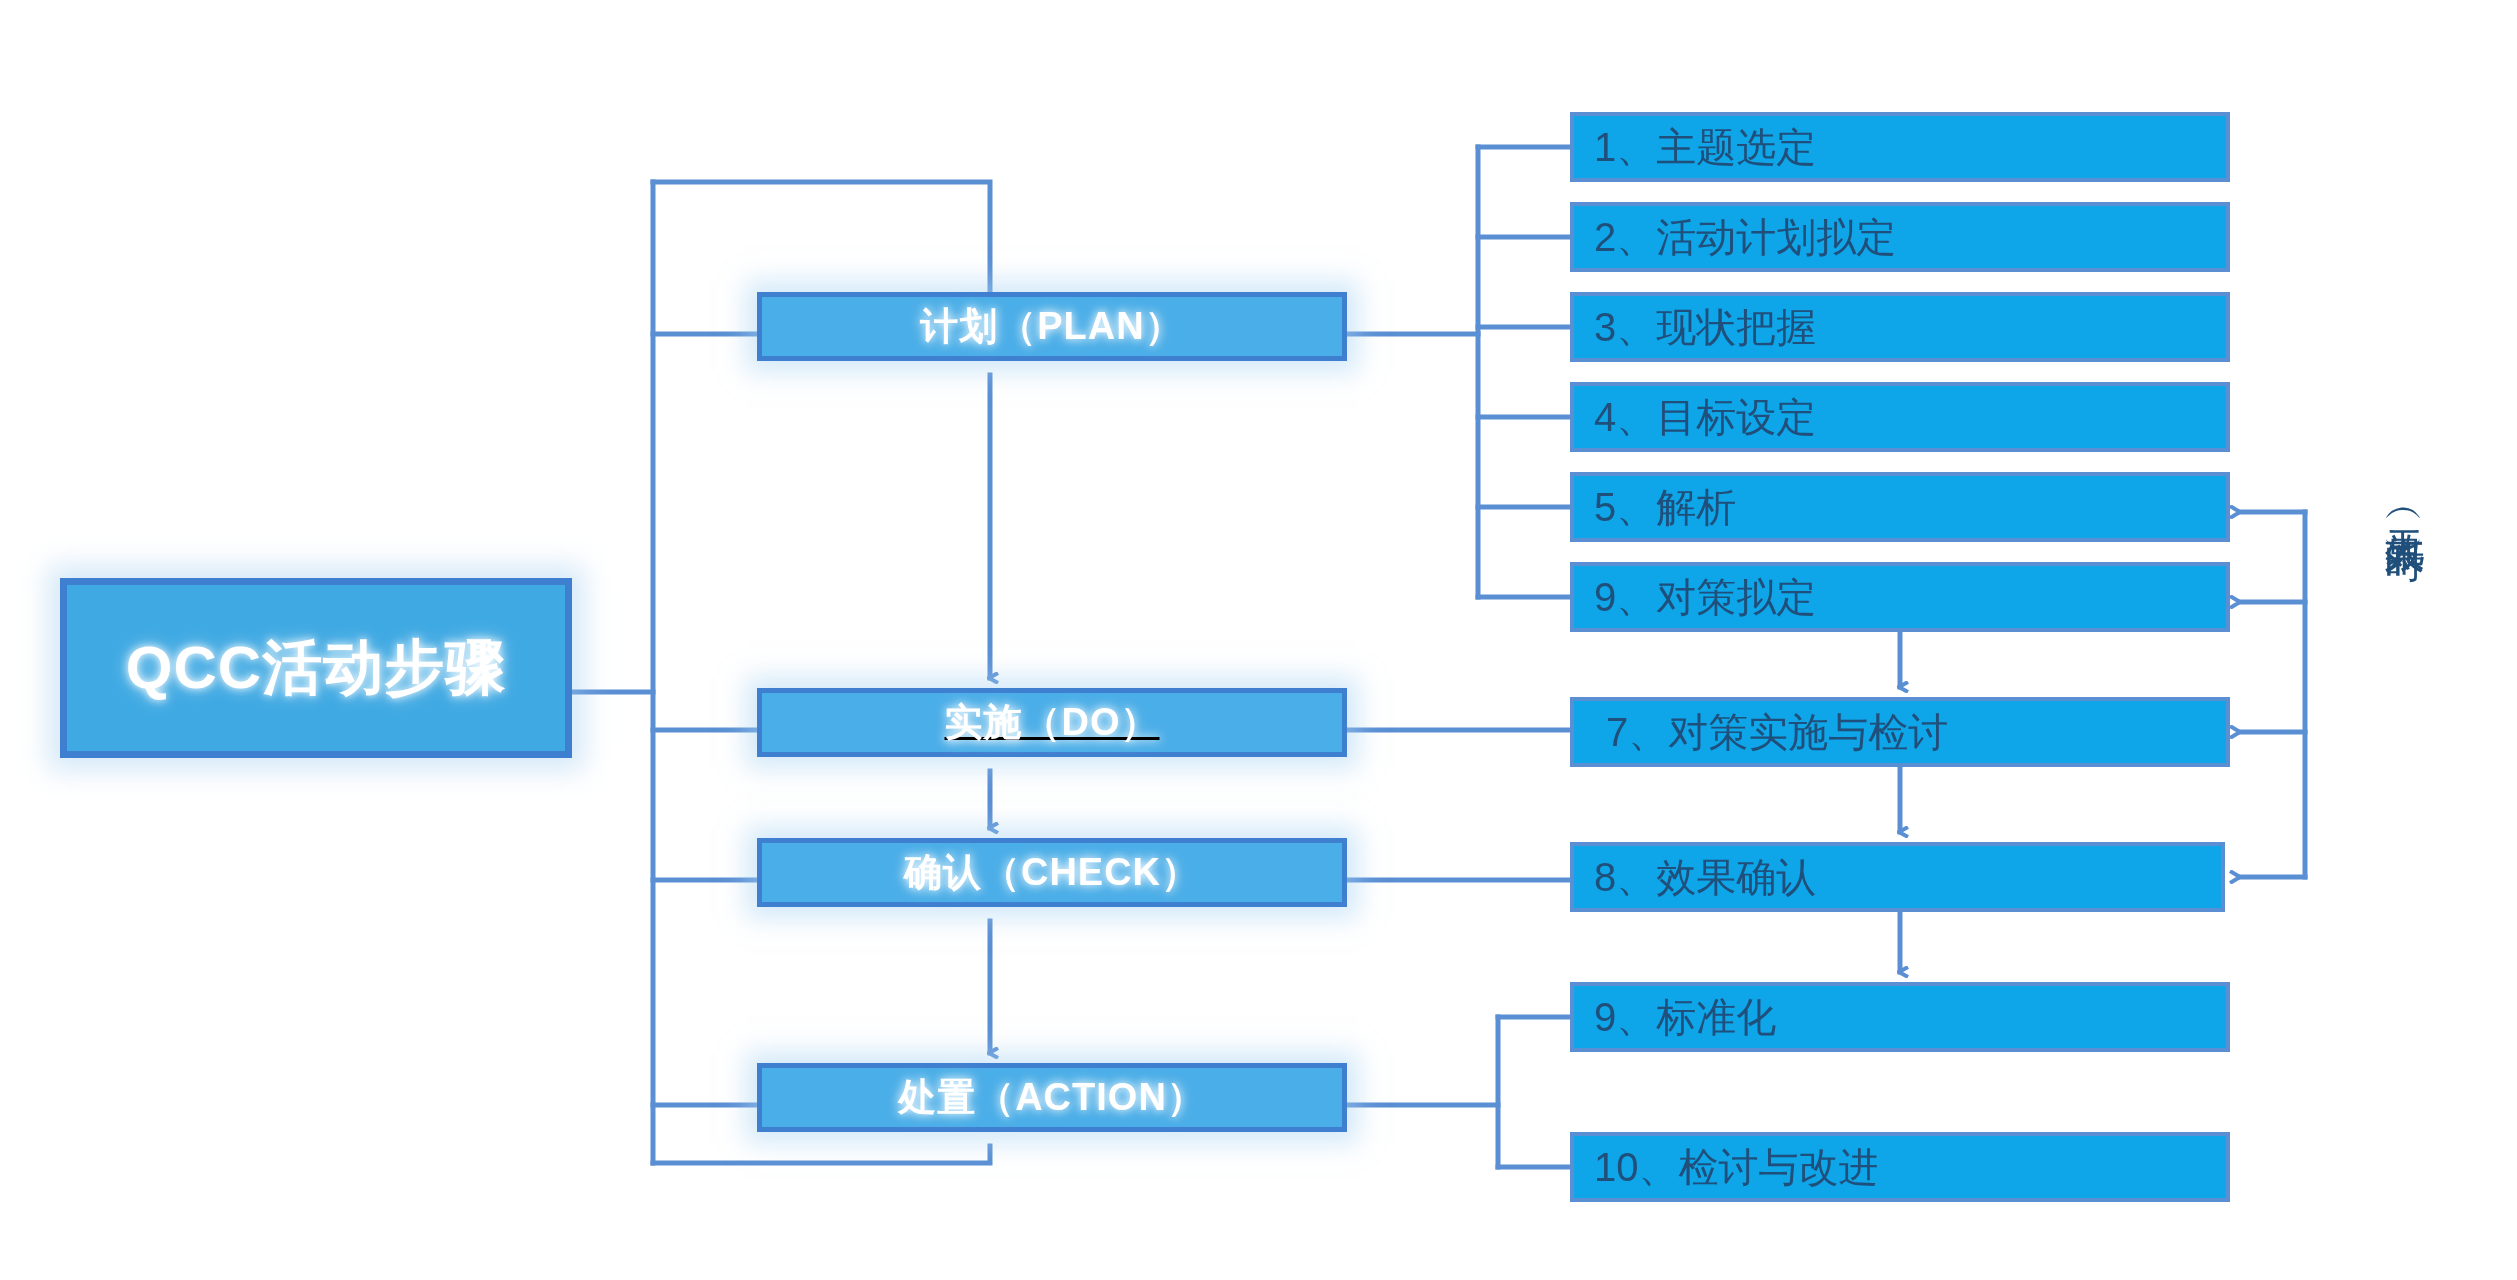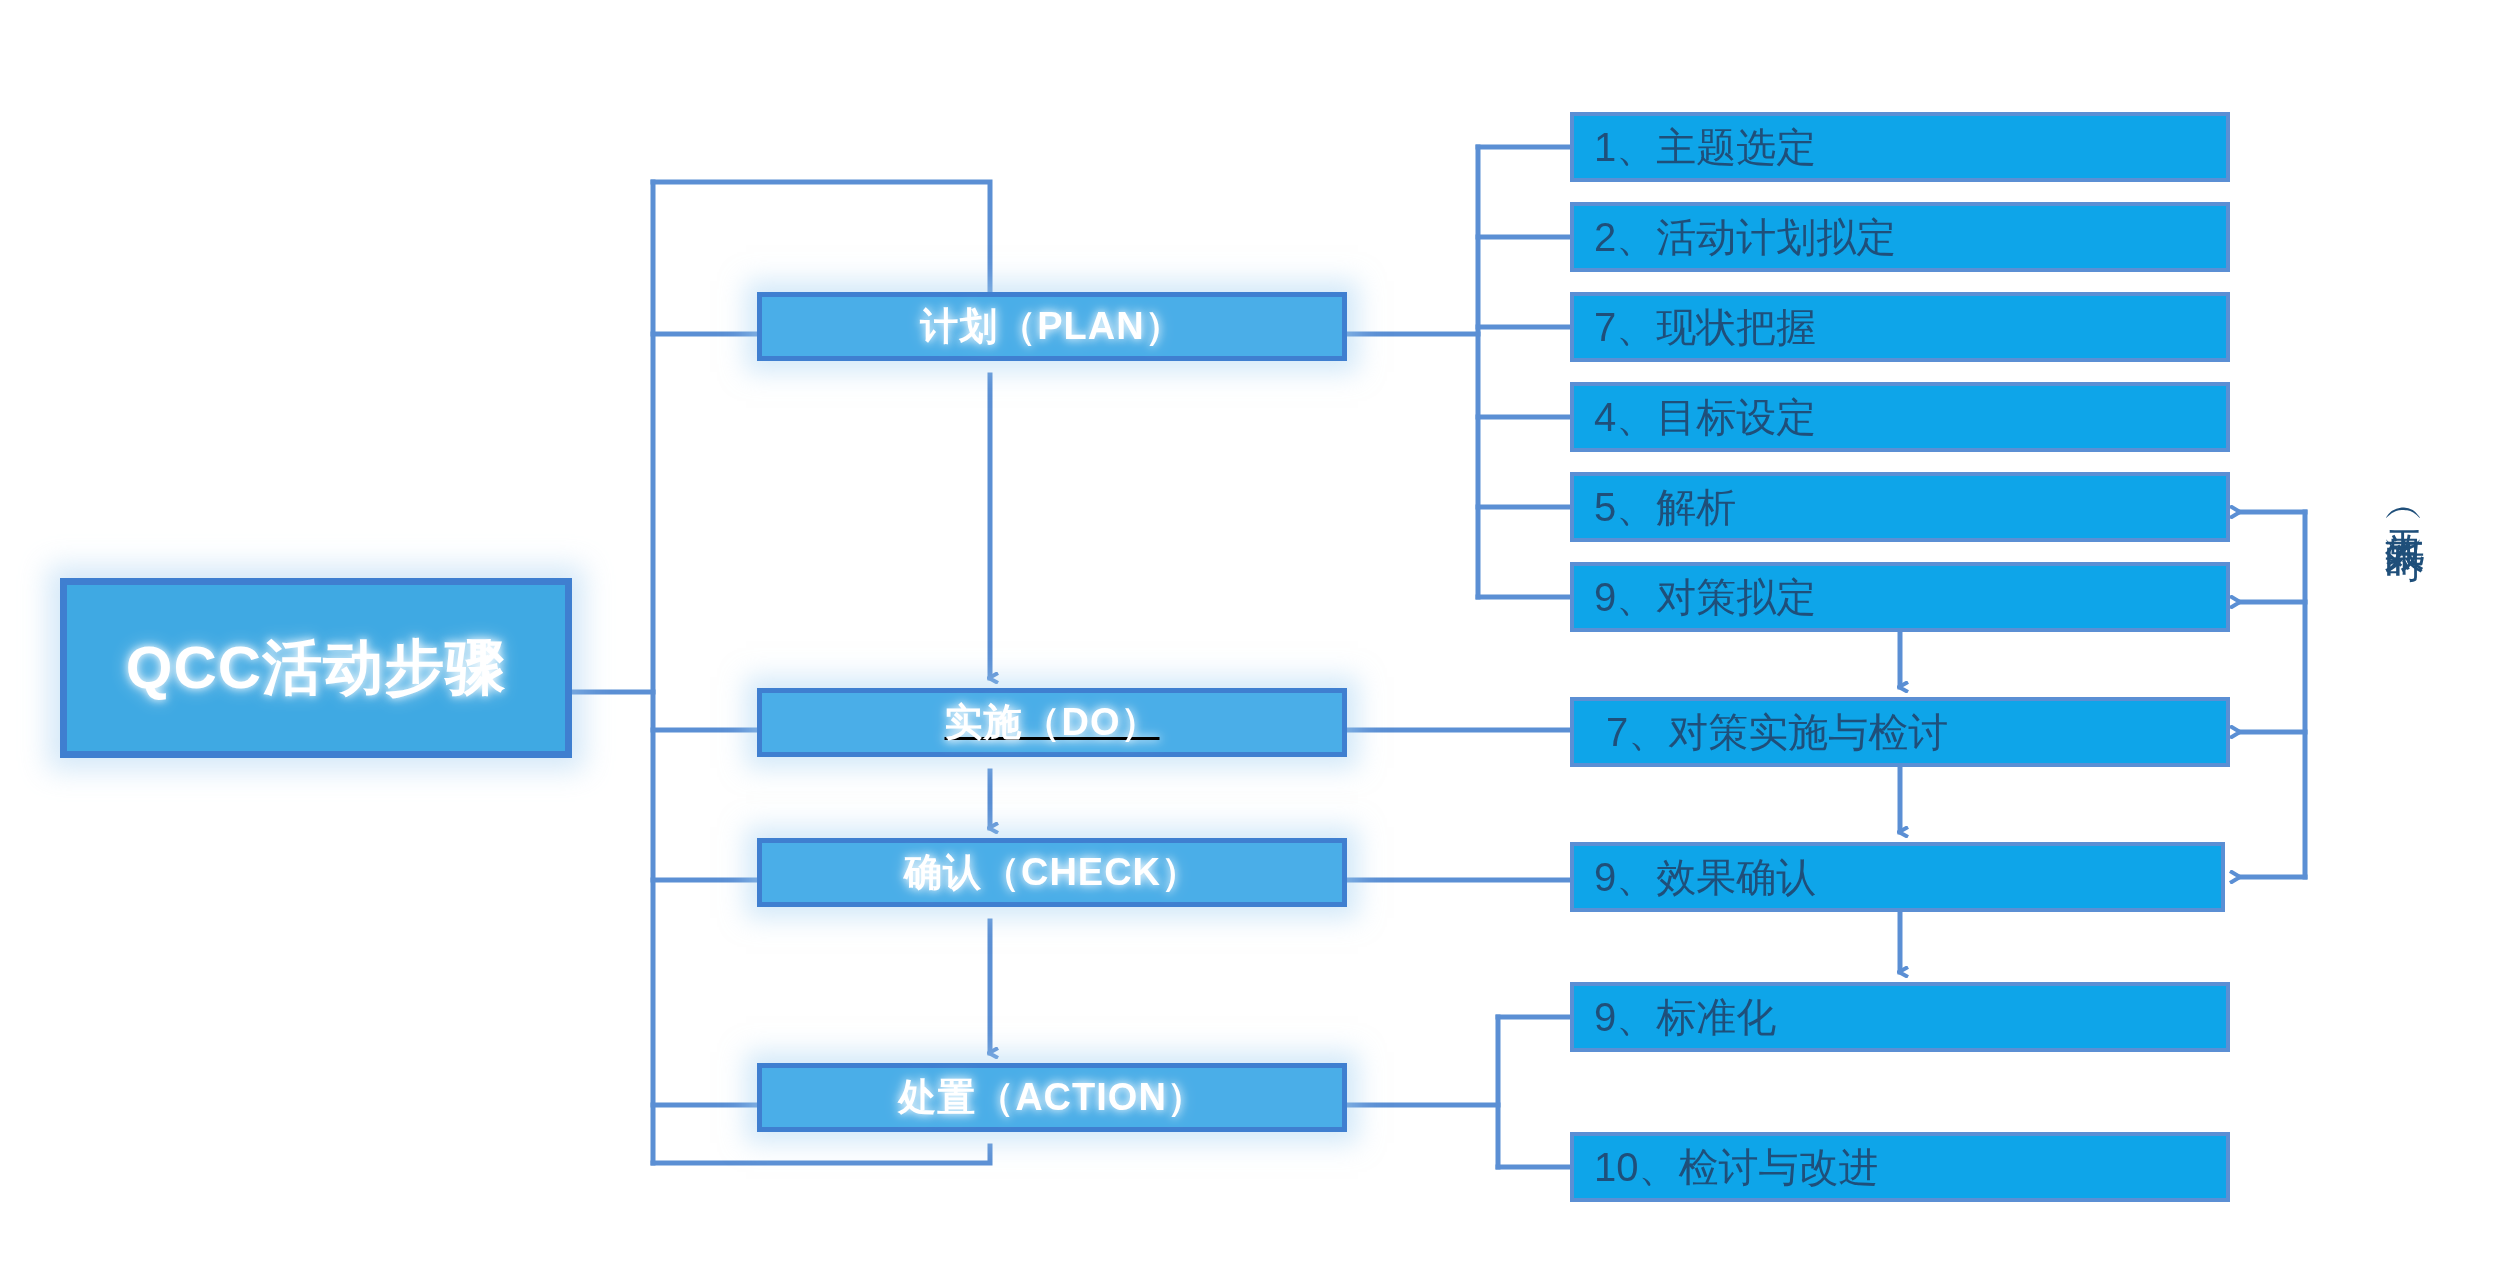--- a/index.html
+++ b/index.html
@@ -182,36 +182,36 @@
     <span class="stage-label">处置（ACTION）</span>
   </div>
 
   <div class="step-box" id="step-1">
     <span class="step-label">1、主题选定</span>
   </div>
   <div class="step-box" id="step-2">
     <span class="step-label">2、活动计划拟定</span>
   </div>
   <div class="step-box" id="step-3">
-    <span class="step-label">7、现状把握</span>
+    <span class="step-label">3、现状把握</span>
   </div>
   <div class="step-box" id="step-4">
     <span class="step-label">4、目标设定</span>
   </div>
   <div class="step-box" id="step-5">
     <span class="step-label">5、解析</span>
   </div>
   <div class="step-box" id="step-6">
     <span class="step-label">9、对策拟定</span>
   </div>
   <div class="step-box" id="step-7">
     <span class="step-label">7、对策实施与检讨</span>
   </div>
   <div class="step-box" id="step-8">
-    <span class="step-label">9、效果确认</span>
+    <span class="step-label">8、效果确认</span>
   </div>
   <div class="step-box" id="step-9">
     <span class="step-label">9、标准化</span>
   </div>
   <div class="step-box" id="step-10">
     <span class="step-label">10、检讨与改进</span>
   </div>
 
   <div class="annot-v">（无效果时）</div>
 

